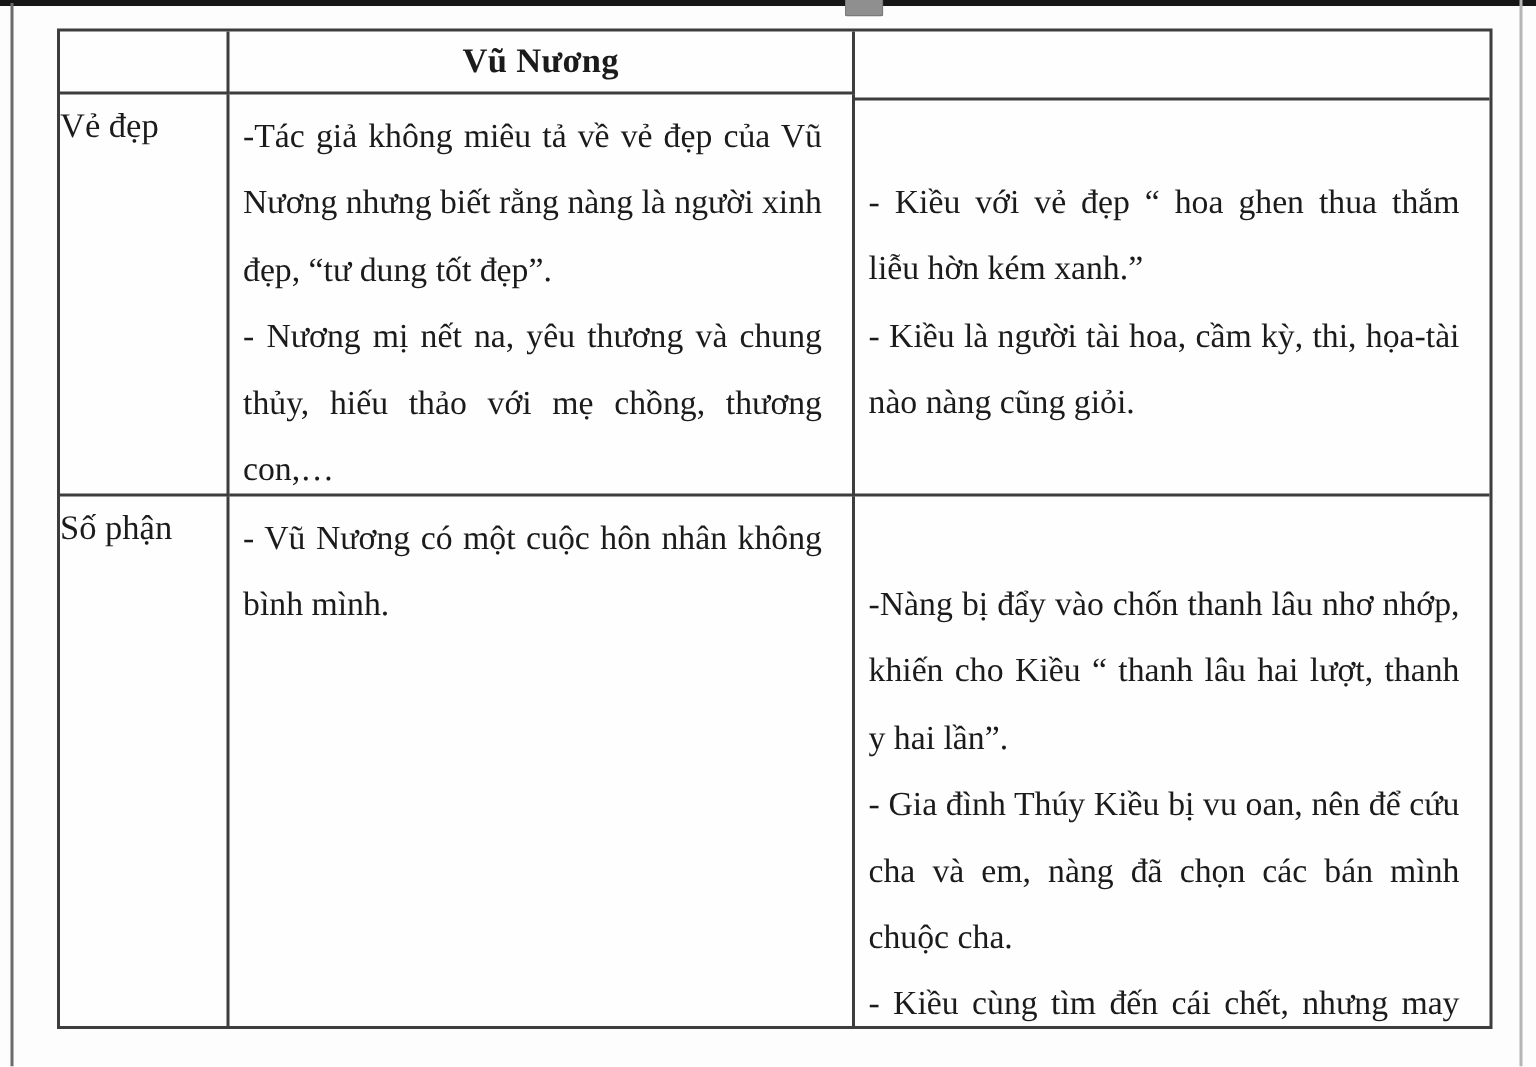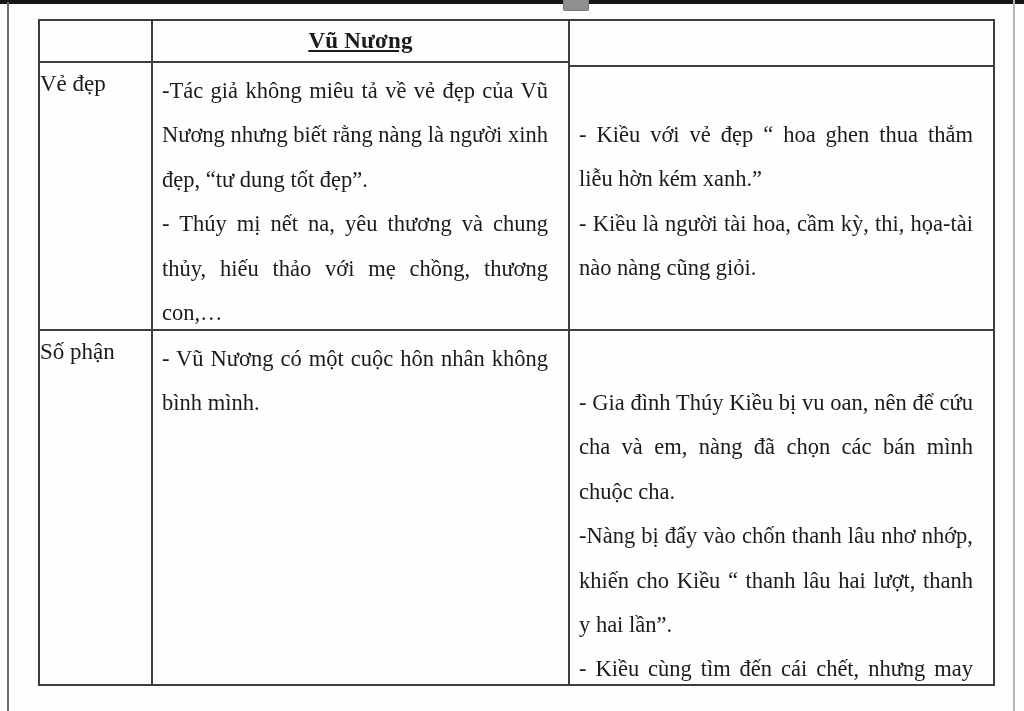--- a/index.html
+++ b/index.html
@@ -55,21 +55,20 @@
     border-bottom: 2px solid #3d3d3d;
     box-sizing: border-box;
     overflow: hidden;
   }
   .cell.c-last { border-right: none; margin-top: 44px; }
   .cell.r-last { border-bottom: none; }
   .head {
     display: flex; align-items: center; justify-content: center;
     font-weight: bold; font-size: 23px;
     letter-spacing: 0.2px;
-    text-decoration: underline;
   }
   .rowlabel {
     padding: 8px 4px 0 0;
     font-size: 23px;
   }
   .content {
     padding: 6px 20px 0 9px;
     font-size: 22.5px;
     line-height: 44.4px;
     text-align: justify;
@@ -89,34 +88,34 @@
 
     <div class="cmp-table">
 
       <div class="cell head"></div>
       <div class="cell head">Vũ Nương</div>
       <div class="cell head c-last">Thúy Kiều</div>
 
       <div class="cell rowlabel">Vẻ đẹp</div>
       <div class="cell content">
         <p>-Tác giả không miêu tả về vẻ đẹp của Vũ Nương nhưng biết rằng nàng là người xinh đẹp, “tư dung tốt đẹp”.</p>
-        <p>- Thúy mị nết na, yêu thương và chung thủy, hiếu thảo với mẹ chồng, thương con,…</p>
+        <p>- Nương mị nết na, yêu thương và chung thủy, hiếu thảo với mẹ chồng, thương con,…</p>
       </div>
       <div class="cell content c-last">
         <p>- Kiều với vẻ đẹp “ hoa ghen thua thắm liễu hờn kém xanh.”</p>
         <p>- Kiều là người tài hoa, cầm kỳ, thi, họa-tài nào nàng cũng giỏi.</p>
       </div>
 
       <div class="cell rowlabel r-last">Số phận</div>
       <div class="cell content r-last">
         <p>- Vũ Nương có một cuộc hôn nhân không bình mình.</p>
       </div>
       <div class="cell content c-last r-last">
+        <p>-Nàng bị đẩy vào chốn thanh lâu nhơ nhớp, khiến cho Kiều “ thanh lâu hai lượt, thanh y hai lần”.</p>
         <p>- Gia đình Thúy Kiều bị vu oan, nên để cứu cha và em, nàng đã chọn các bán mình chuộc cha.</p>
-        <p>-Nàng bị đẩy vào chốn thanh lâu nhơ nhớp, khiến cho Kiều “ thanh lâu hai lượt, thanh y hai lần”.</p>
         <p>- Kiều cùng tìm đến cái chết, nhưng may đã được cứu.</p>
       </div>
 
     </div>
   </div>
 
   <div class="sel-handle"></div>
 
 </div>
 

